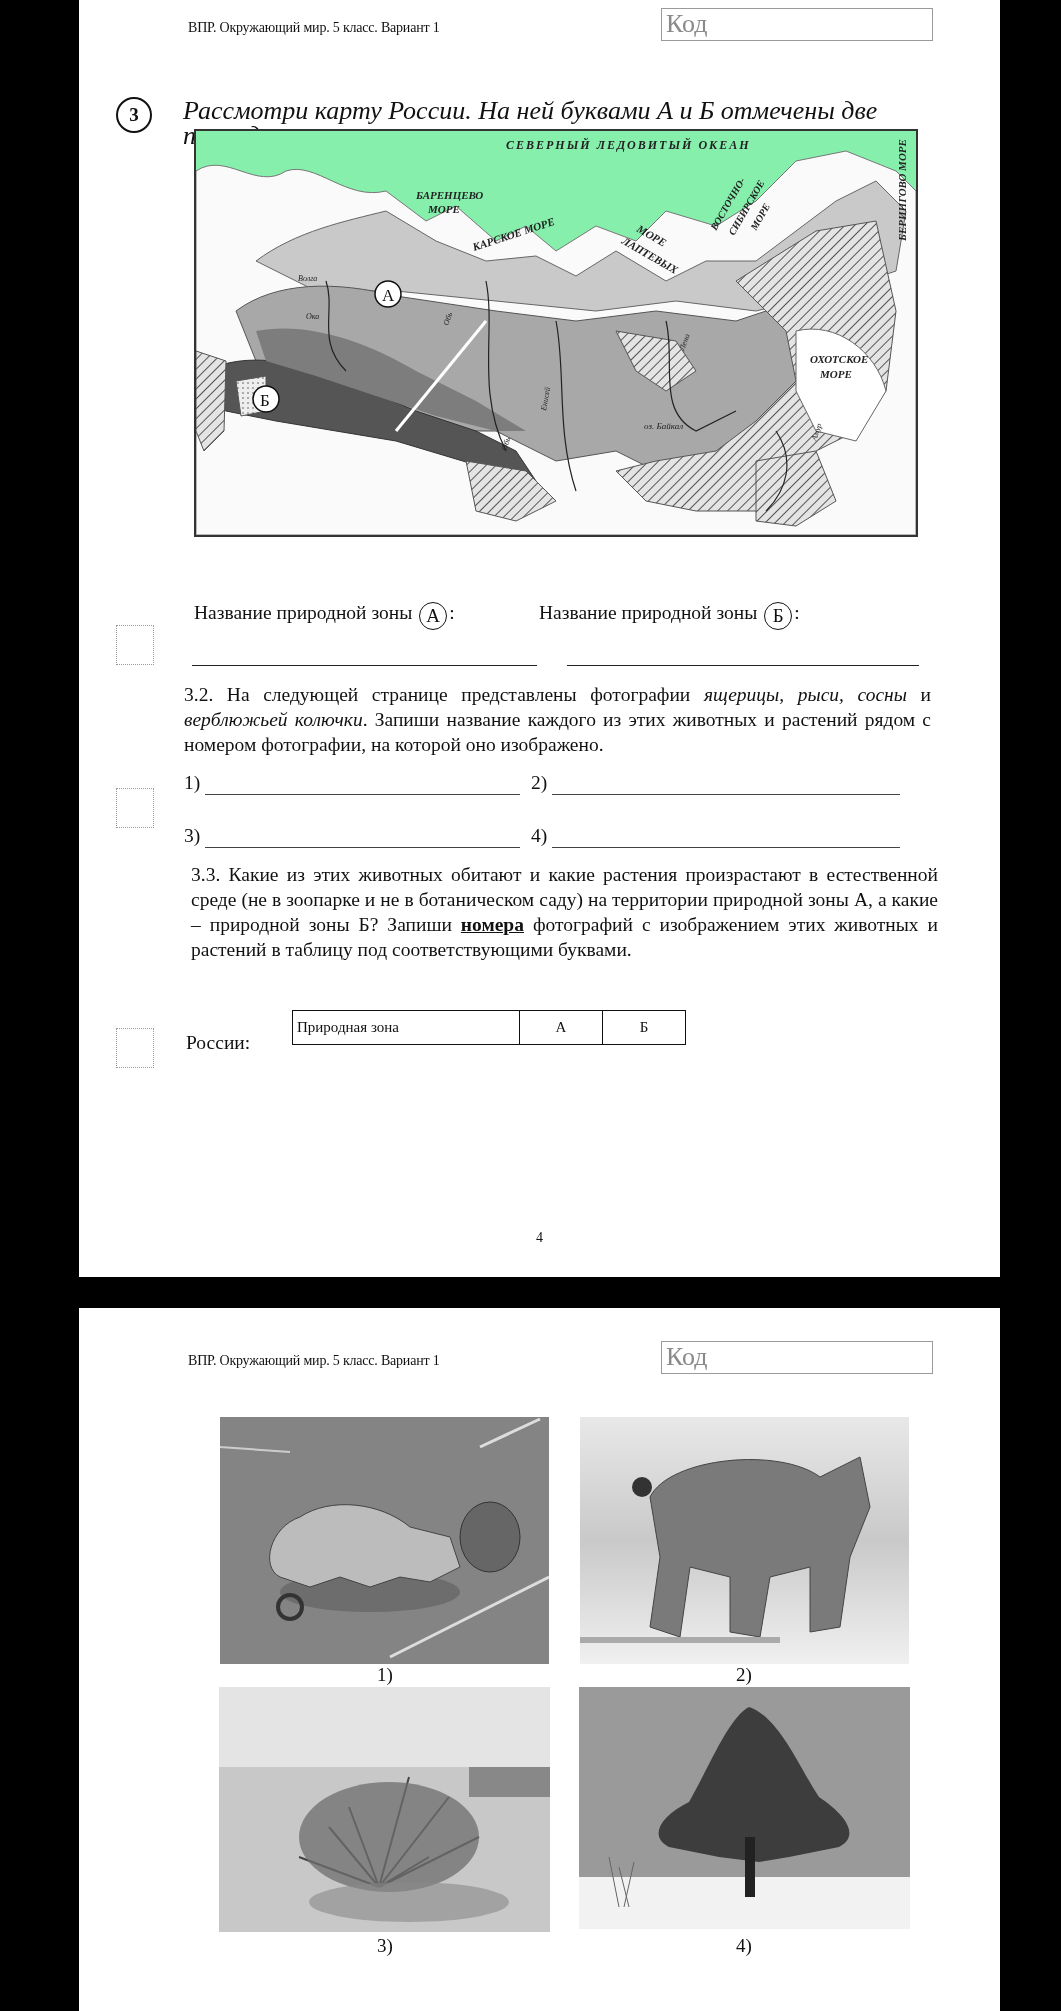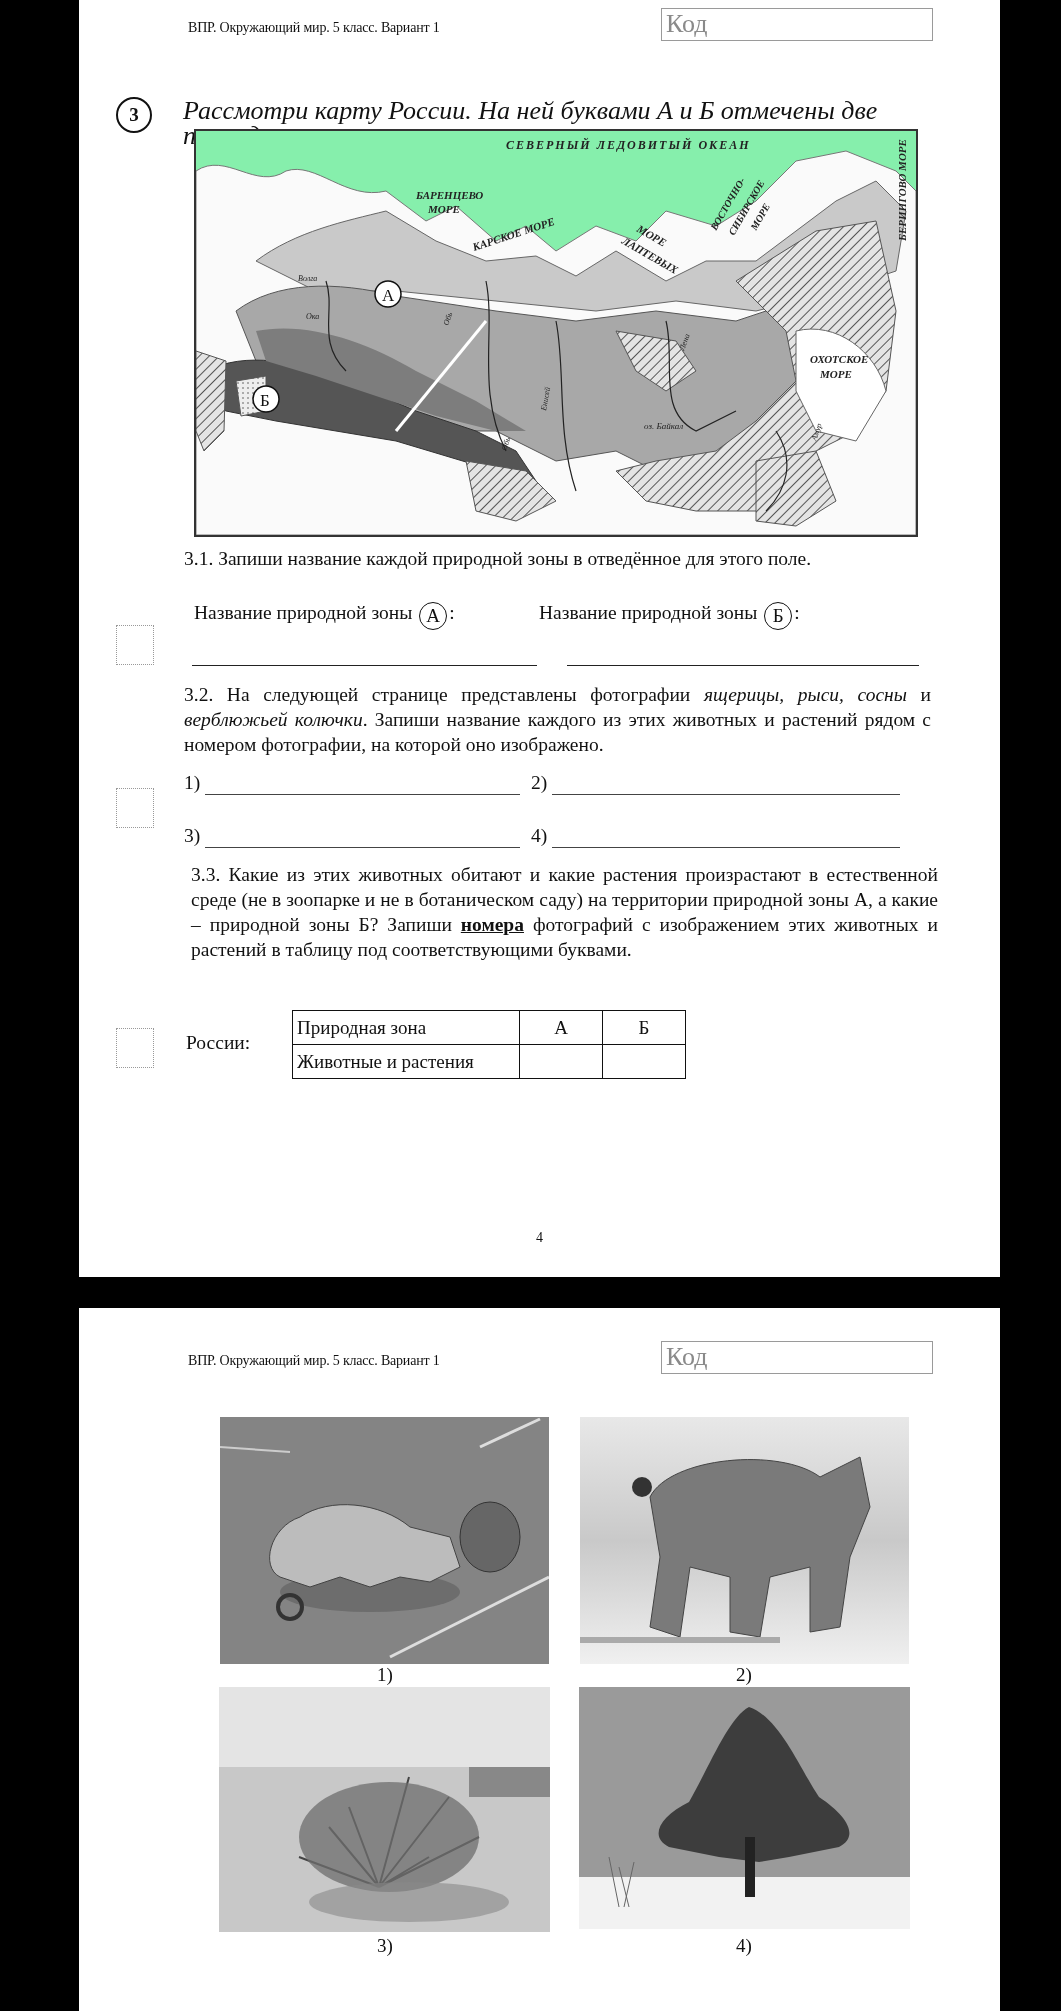--- a/index.html
+++ b/index.html
@@ -16,21 +16,21 @@
               box-sizing:border-box; text-align:center; font-weight:bold; font-size:19px; line-height:32px; }
   .txt { position:absolute; font-size:19.5px; line-height:25px; }
   .map-frame { position:absolute; left:115px; top:129px; width:724px; height:408px; border:2px solid #333;
                box-sizing:border-box; background:#86efac; overflow:hidden; }
   .map-frame svg { display:block; }
   .score-box { position:absolute; width:38px; height:40px; border:1px dotted #999; box-sizing:border-box; }
   .circ { display:inline-block; width:28px; height:28px; border:1.5px solid #111; border-radius:50%; text-align:center;
           line-height:26px; box-sizing:border-box; font-size:19px; margin:0 2px; vertical-align:-3px; }
   .line { position:absolute; height:0; border-top:1.5px solid #222; }
   .blank { display:inline-block; border-bottom:1.5px solid #444; height:20px; vertical-align:bottom; }
-  table.ans { position:absolute; left:213px; top:1010px; border-collapse:collapse; font-size:19px; }
+  table.ans { position:absolute; left:213px; top:1010px; border-collapse:collapse; font-size:15px; }
   table.ans td { border:1.5px solid #111; height:33px; padding:0 4px; }
   .page-num { position:absolute; left:0; width:100%; top:1230px; text-align:center; font-size:14px; }
   .photo { position:absolute; overflow:hidden; }
   .cap { position:absolute; font-size:19px; width:100px; text-align:center; }
   i { font-style:italic; }
   u b { font-weight:bold; }
 </style>
 </head>
 <body>
 
@@ -109,21 +109,20 @@
         <circle cx="192" cy="163" r="13" fill="#fff" stroke="#111" stroke-width="1.5"></circle>
         <text x="186" y="170" font-family="Liberation Serif, serif" font-size="17" fill="#111">А</text>
       </g>
       <g>
         <circle cx="70" cy="268" r="13" fill="#fff" stroke="#111" stroke-width="1.5"></circle>
         <text x="64" y="275" font-family="Liberation Serif, serif" font-size="17" fill="#111">Б</text>
       </g>
     </svg>
   </div>
 
-  <div class="txt" style="left:105px; top:546px;">3.1. Запиши название каждой природной зоны в отведённое для этого поле.</div>
   <div class="txt" style="left:115px; top:600px;font-family:Liberation Serif, serif;">
     <span>Название природной зоны</span>
     <span class="circ">А</span><span>:</span>
   </div>
   <div class="txt" style="left:460px; top:600px;">
     <span>Название природной зоны</span>
     <span class="circ">Б</span><span>:</span>
   </div>
   <div class="score-box" style="left:37px; top:625px;"></div>
   <div class="line" style="left:113px; top:665px; width:345px;"></div>
@@ -150,25 +149,20 @@
     <span>3.3. Какие из этих животных обитают и какие растения произрастают в естественной среде (не в зоопарке и не в ботаническом саду) на территории природной зоны А, а какие – природной зоны Б? Запиши </span><u><b>номера</b></u><span> фотографий с изображением этих животных и растений в таблицу под соответствующими буквами.</span>
   </div>
   <div class="score-box" style="left:37px; top:1028px;"></div>
   <div class="txt" style="left:107px; top:1030px;">России:</div>
   <table class="ans">
     <tbody>
         <tr>
       <td style="width:218px;">Природная зона</td>
       <td style="width:74px; text-align:center;">А</td>
       <td style="width:74px; text-align:center;">Б</td>
-    </tr>
-    <tr>
-      <td>Животные и растения</td>
-      <td></td>
-      <td></td>
     </tr>
   </tbody>
     </table>
 
   <div class="page-num">4</div>
 </div>
 
 <div class="page" id="page2">
   <div class="hdr-title" style="top:45px;">ВПР. Окружающий мир. 5 класс. Вариант 1</div>
   <div class="code-box" style="top:33px;">Код</div>

